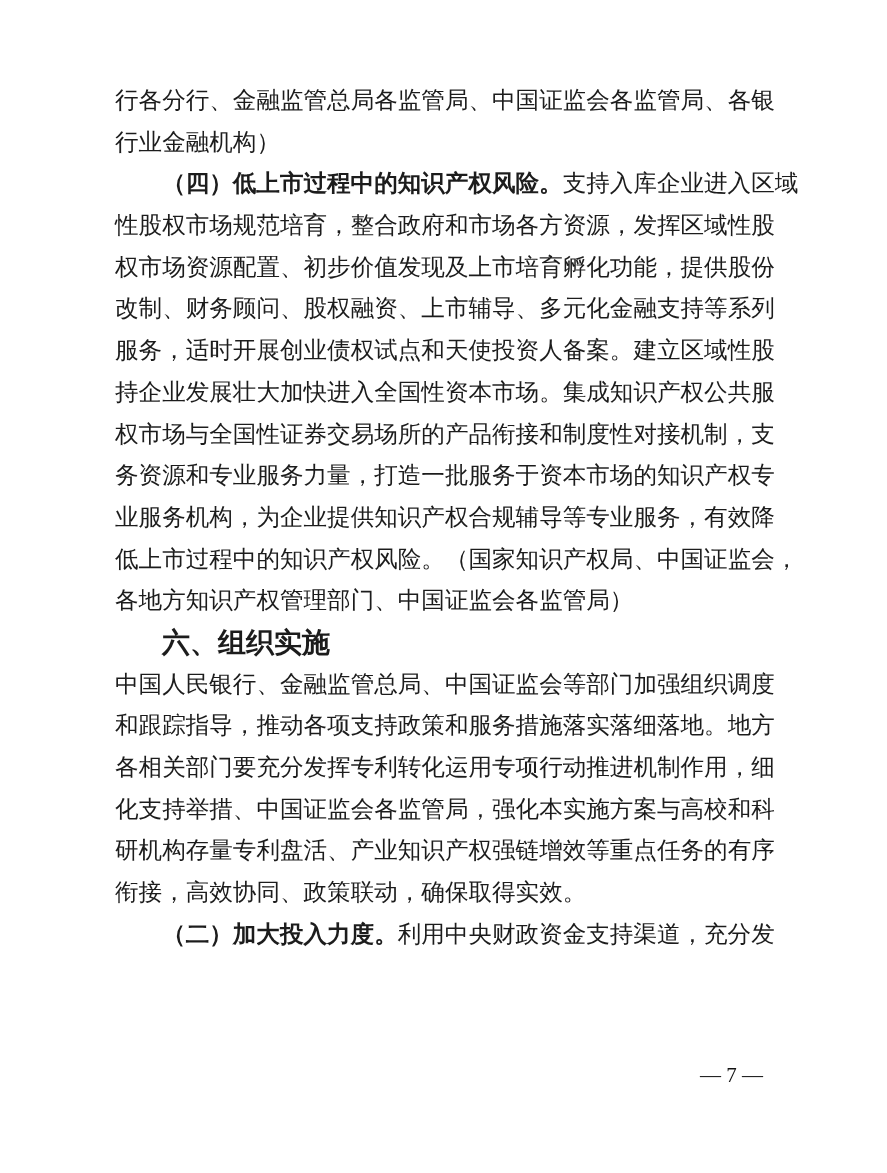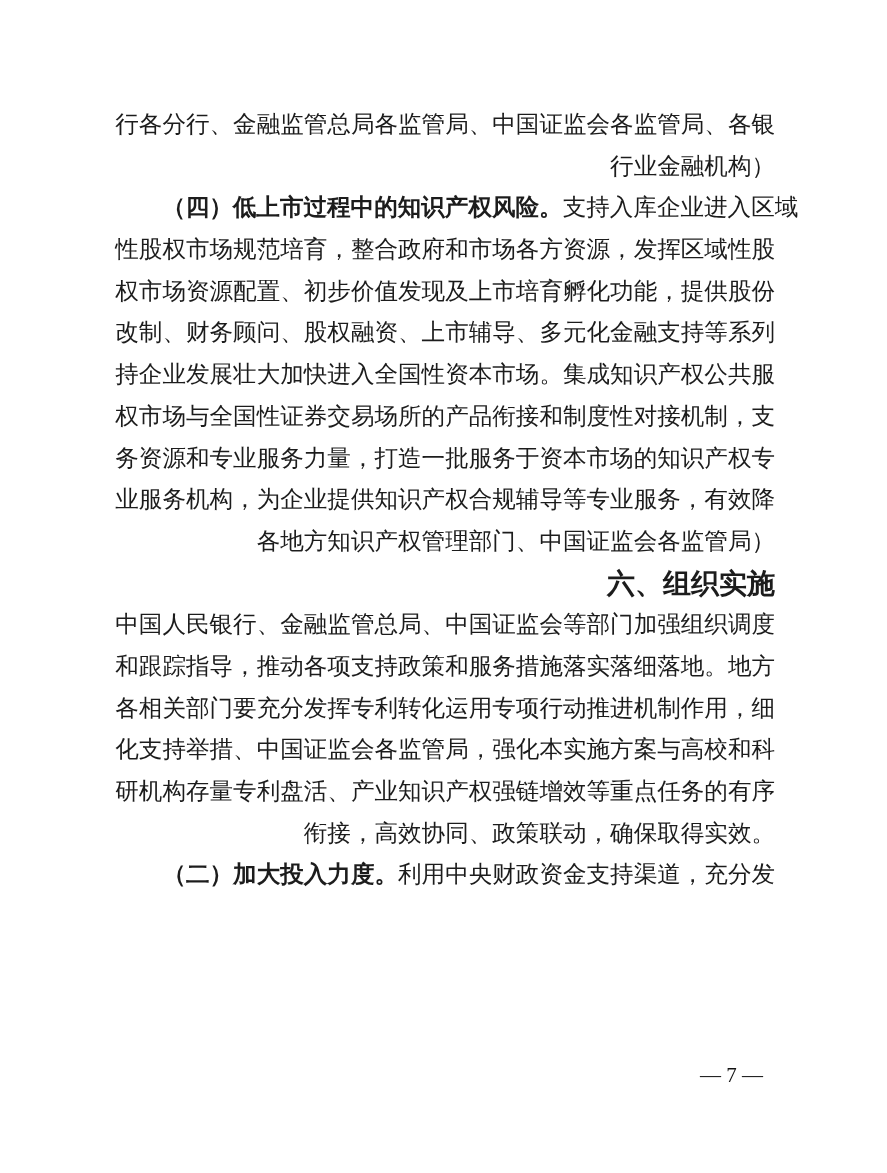--- a/index.html
+++ b/index.html
@@ -12,23 +12,22 @@
     width: 887px;
     height: 1173px;
     background: #ffffff;
     overflow: hidden;
     font-family: "Liberation Serif", "DejaVu Serif", serif;
     color: #1c1c1c;
   }
   .text-block {
     position: absolute;
     left: 115px;
-    top: 104px;
+    top: 80px;
     width: 660px;
-    text-align: right;
   }
   .line {
     height: 41.7px;
     line-height: 41.7px;
     font-size: 23.57px;
     white-space: pre;
     letter-spacing: 0;
   }
   .line .lead {
     font-weight: 700;
@@ -57,24 +56,26 @@
 <body>
 
 <div class="page">
   <div class="text-block">
     <div class="line"><span>行各分行、金融监管总局各监管局、中国证监会各监管局、各银</span></div>
     <div class="line"><span>行业金融机构）</span></div>
     <div class="line indent"><span class="lead">（四）低上市过程中的知识产权风险。</span><span>支持入库企业进入区域</span></div>
     <div class="line"><span>性股权市场规范培育，整合政府和市场各方资源，发挥区域性股</span></div>
     <div class="line"><span>权市场资源配置、初步价值发现及上市培育孵化功能，提供股份</span></div>
     <div class="line"><span>改制、财务顾问、股权融资、上市辅导、多元化金融支持等系列</span></div>
+    <div class="line"><span>服务，适时开展创业债权试点和天使投资人备案。建立区域性股</span></div>
     <div class="line"><span>持企业发展壮大加快进入全国性资本市场。集成知识产权公共服</span></div>
     <div class="line"><span>权市场与全国性证券交易场所的产品衔接和制度性对接机制，支</span></div>
     <div class="line"><span>务资源和专业服务力量，打造一批服务于资本市场的知识产权专</span></div>
     <div class="line"><span>业服务机构，为企业提供知识产权合规辅导等专业服务，有效降</span></div>
+    <div class="line"><span>低上市过程中的知识产权风险。（国家知识产权局、中国证监会，</span></div>
     <div class="line"><span>各地方知识产权管理部门、中国证监会各监管局）</span></div>
     <div class="line heading indent"><span>六、组织实施</span></div>
     <div class="line"><span>中国人民银行、金融监管总局、中国证监会等部门加强组织调度</span></div>
     <div class="line"><span>和跟踪指导，推动各项支持政策和服务措施落实落细落地。地方</span></div>
     <div class="line"><span>各相关部门要充分发挥专利转化运用专项行动推进机制作用，细</span></div>
     <div class="line"><span>化支持举措、中国证监会各监管局，强化本实施方案与高校和科</span></div>
     <div class="line"><span>研机构存量专利盘活、产业知识产权强链增效等重点任务的有序</span></div>
     <div class="line"><span>衔接，高效协同、政策联动，确保取得实效。</span></div>
     <div class="line indent"><span class="lead">（二）加大投入力度。</span><span>利用中央财政资金支持渠道，充分发</span></div>
   </div>

